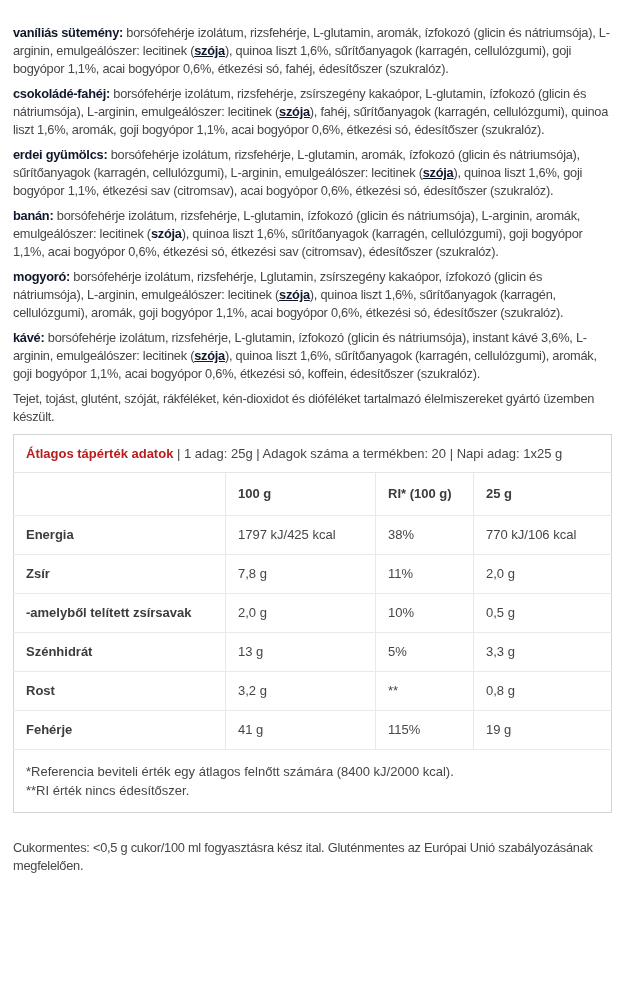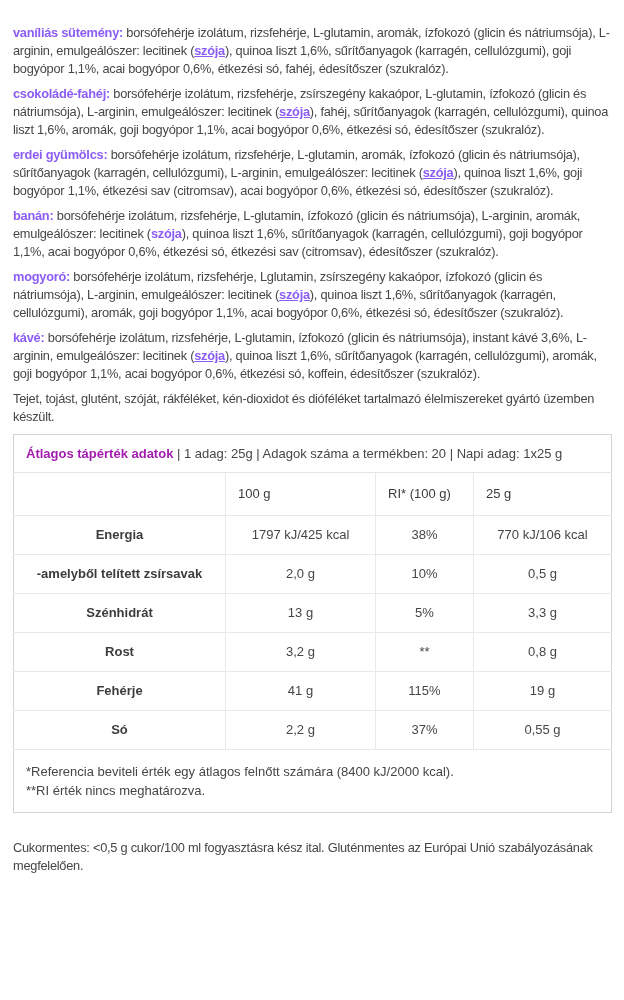--- a/index.html
+++ b/index.html
@@ -9,50 +9,49 @@
     color:#464646;
   }
   .page { padding:24px 13px 0 13px; }
   .para {
     margin:0 0 7px 0;
     font-size:12.8px;
     line-height:18px;
     letter-spacing:-0.25px;
     color:#464646;
   }
-  .para .b { font-weight:700; color:#8b5cf6; }
+  .para .b { font-weight:700; color:#0f172a; }
   .para .u { text-decoration:underline; }
   .ntable {
     border-collapse:collapse;
     table-layout:fixed;
     width:598px;
     border:1px solid #d4d4d4;
     margin-top:8px;
     font-size:13px;
     color:#464646;
   }
   .ntable .title-cell {
     padding:10px 12px;
     border-bottom:1px solid #e5e5e5;
     line-height:17px;
   }
-  .ntable .title-cell .b { font-weight:700; color:#a21caf; }
+  .ntable .title-cell .b { font-weight:700; color:#b91c1c; }
   .ntable th {
     text-align:left;
-    font-weight:400;
+    font-weight:700;
     color:#3c3c3c;
     padding:13px 12px;
     line-height:16px;
   }
   .ntable tbody td {
     padding:11px 12px;
     border-top:1px solid #e9e9e9;
     line-height:16px;
     vertical-align:middle;
-    text-align:center;
   }
   .ntable th + th, .ntable tbody td + td { border-left:1px solid #e9e9e9; }
   .ntable tbody td.rowlabel { font-weight:700; color:#3c3c3c; }
   .ntable .footnote-cell {
     border-top:1px solid #e9e9e9;
     padding:12px;
     line-height:19px;
   }
   .footer-para { margin-top:26px; }
 </style>
@@ -90,20 +89,26 @@
       </tr>
     </thead>
     <tbody id="table-body">
         <tr>
           <td class="rowlabel">Energia</td>
           <td>1797 kJ/425 kcal</td>
           <td>38%</td>
           <td>770 kJ/106 kcal</td>
         </tr>
         <tr>
+          <td class="rowlabel">Zsír</td>
+          <td>7,8 g</td>
+          <td>11%</td>
+          <td>2,0 g</td>
+        </tr>
+        <tr>
           <td class="rowlabel">-amelyből telített zsírsavak</td>
           <td>2,0 g</td>
           <td>10%</td>
           <td>0,5 g</td>
         </tr>
         <tr>
           <td class="rowlabel">Szénhidrát</td>
           <td>13 g</td>
           <td>5%</td>
           <td>3,3 g</td>
@@ -113,32 +118,26 @@
           <td>3,2 g</td>
           <td>**</td>
           <td>0,8 g</td>
         </tr>
         <tr>
           <td class="rowlabel">Fehérje</td>
           <td>41 g</td>
           <td>115%</td>
           <td>19 g</td>
         </tr>
-        <tr>
-          <td class="rowlabel">Só</td>
-          <td>2,2 g</td>
-          <td>37%</td>
-          <td>0,55 g</td>
-        </tr>
       </tbody>
     <tfoot>
       <tr>
         <td class="footnote-cell" colspan="4">
           <div>*Referencia beviteli érték egy átlagos felnőtt számára (8400 kJ/2000 kcal).</div>
-          <div>**RI érték nincs meghatározva.</div>
+          <div>**RI érték nincs édesítőszer.</div>
         </td>
       </tr>
     </tfoot>
   </table>
 
   <p class="para footer-para" id="footer-para"><span>Cukormentes: &lt;0,5 g cukor/100 ml fogyasztásra kész ital. Gluténmentes az Európai Unió szabályozásának megfelelően. </span></p>
 
 </div>
 
 </body></html>

